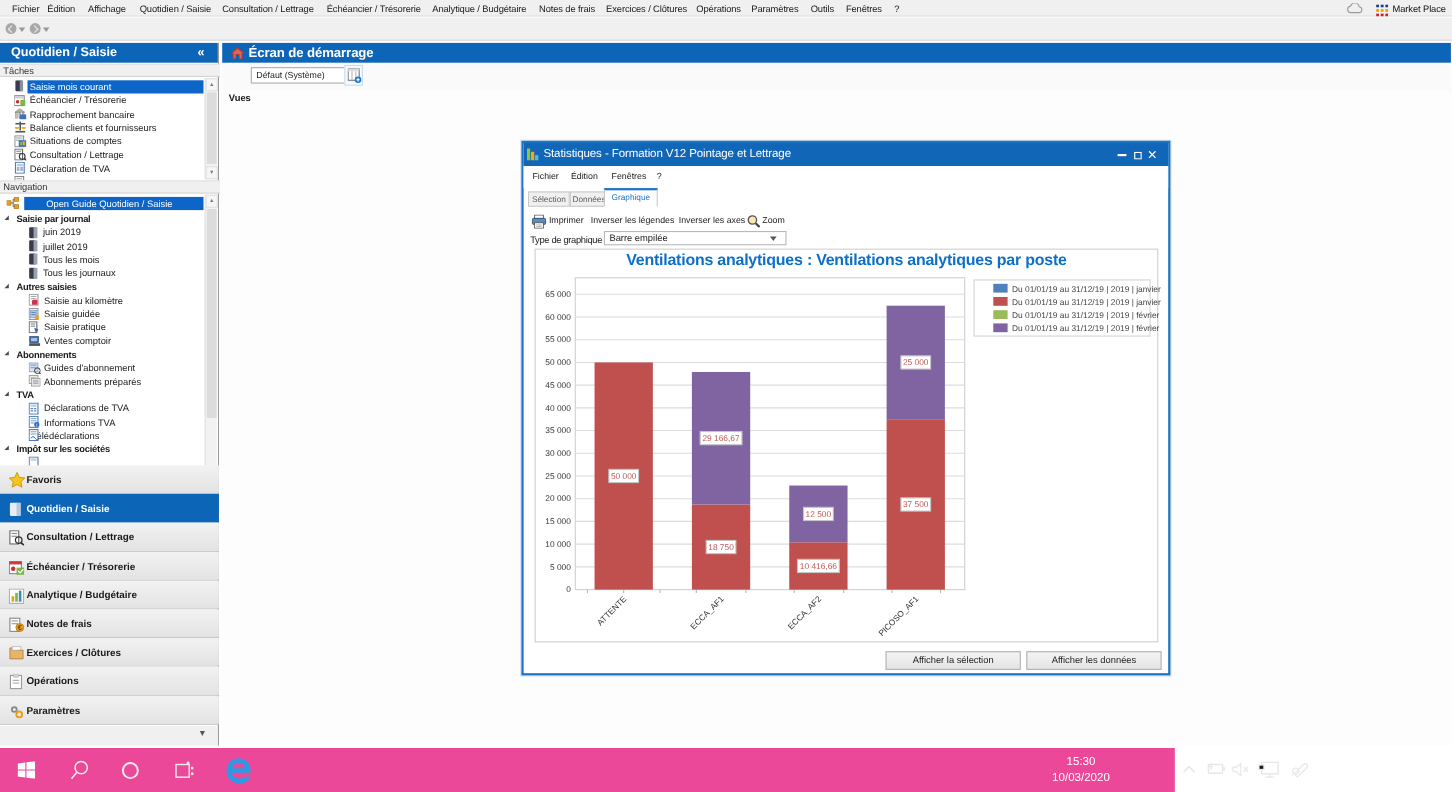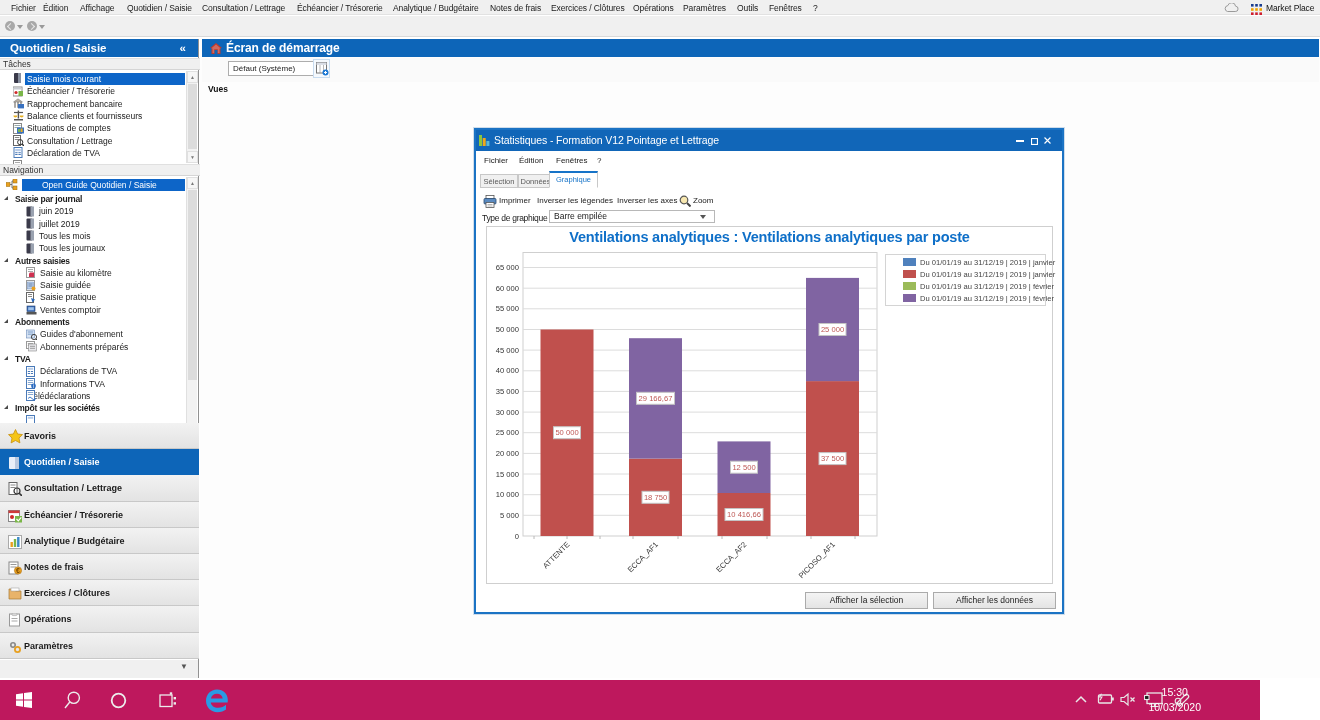--- a/index.html
+++ b/index.html
@@ -52,21 +52,21 @@
 #sw-typerow{position:absolute;left:0;top:80px;width:586px;height:16px;font-size:8.5px;color:#1a1a1a;}
 #sw-dd{position:absolute;left:73px;top:0;width:166px;height:13px;border:1px solid #b8b8b8;background:#fff;font-size:8.5px;line-height:11px;padding-left:4px;}
 #sw-dd .ca{position:absolute;right:8px;top:4px;width:0;height:0;border-left:3.5px solid transparent;border-right:3.5px solid transparent;border-top:4px solid #555;}
 #chartbox{position:absolute;left:10px;top:96px;width:567px;height:358px;background:#fff;border:1px solid #cfcfcf;}
 #chart-title{position:absolute;left:0;top:2px;width:565px;text-align:center;font-size:14.5px;font-weight:bold;color:#0e6fc8;letter-spacing:-0.2px;}
 #legend{position:absolute;left:398px;top:27px;width:161px;height:52px;border:1px solid #d4d4d4;background:#fff;}
 .leg-row{position:absolute;left:3px;height:12px;font-size:7.6px;color:#444;line-height:12px;white-space:nowrap;padding-left:14px;}
 .leg-row .sw{display:inline-block;width:13px;height:8px;margin-right:4px;vertical-align:-1px;}
 .swbtn{position:absolute;top:462px;width:123px;height:17px;background:linear-gradient(#f4f4f4,#e4e4e4);border:1px solid #ababab;font-size:8.5px;line-height:15px;text-align:center;color:#222;}
 
-#taskbar{position:absolute;left:0;top:680px;width:1260px;height:40px;background:#be185d;}
+#taskbar{position:absolute;left:0;top:680px;width:1068px;height:40px;background:#ec4899;}
 #taskbar .clock{position:absolute;right:59px;top:5px;color:#fff;font-size:10.5px;text-align:center;line-height:15px;}
 </style></head>
 <body>
 <div id="screen">
 
 <div id="menubar">
 <span style="left:11px">Fichier</span>
       <span style="left:43px">Édition</span>
       <span style="left:80px">Affichage</span>
       <span style="left:127px">Quotidien / Saisie</span>

